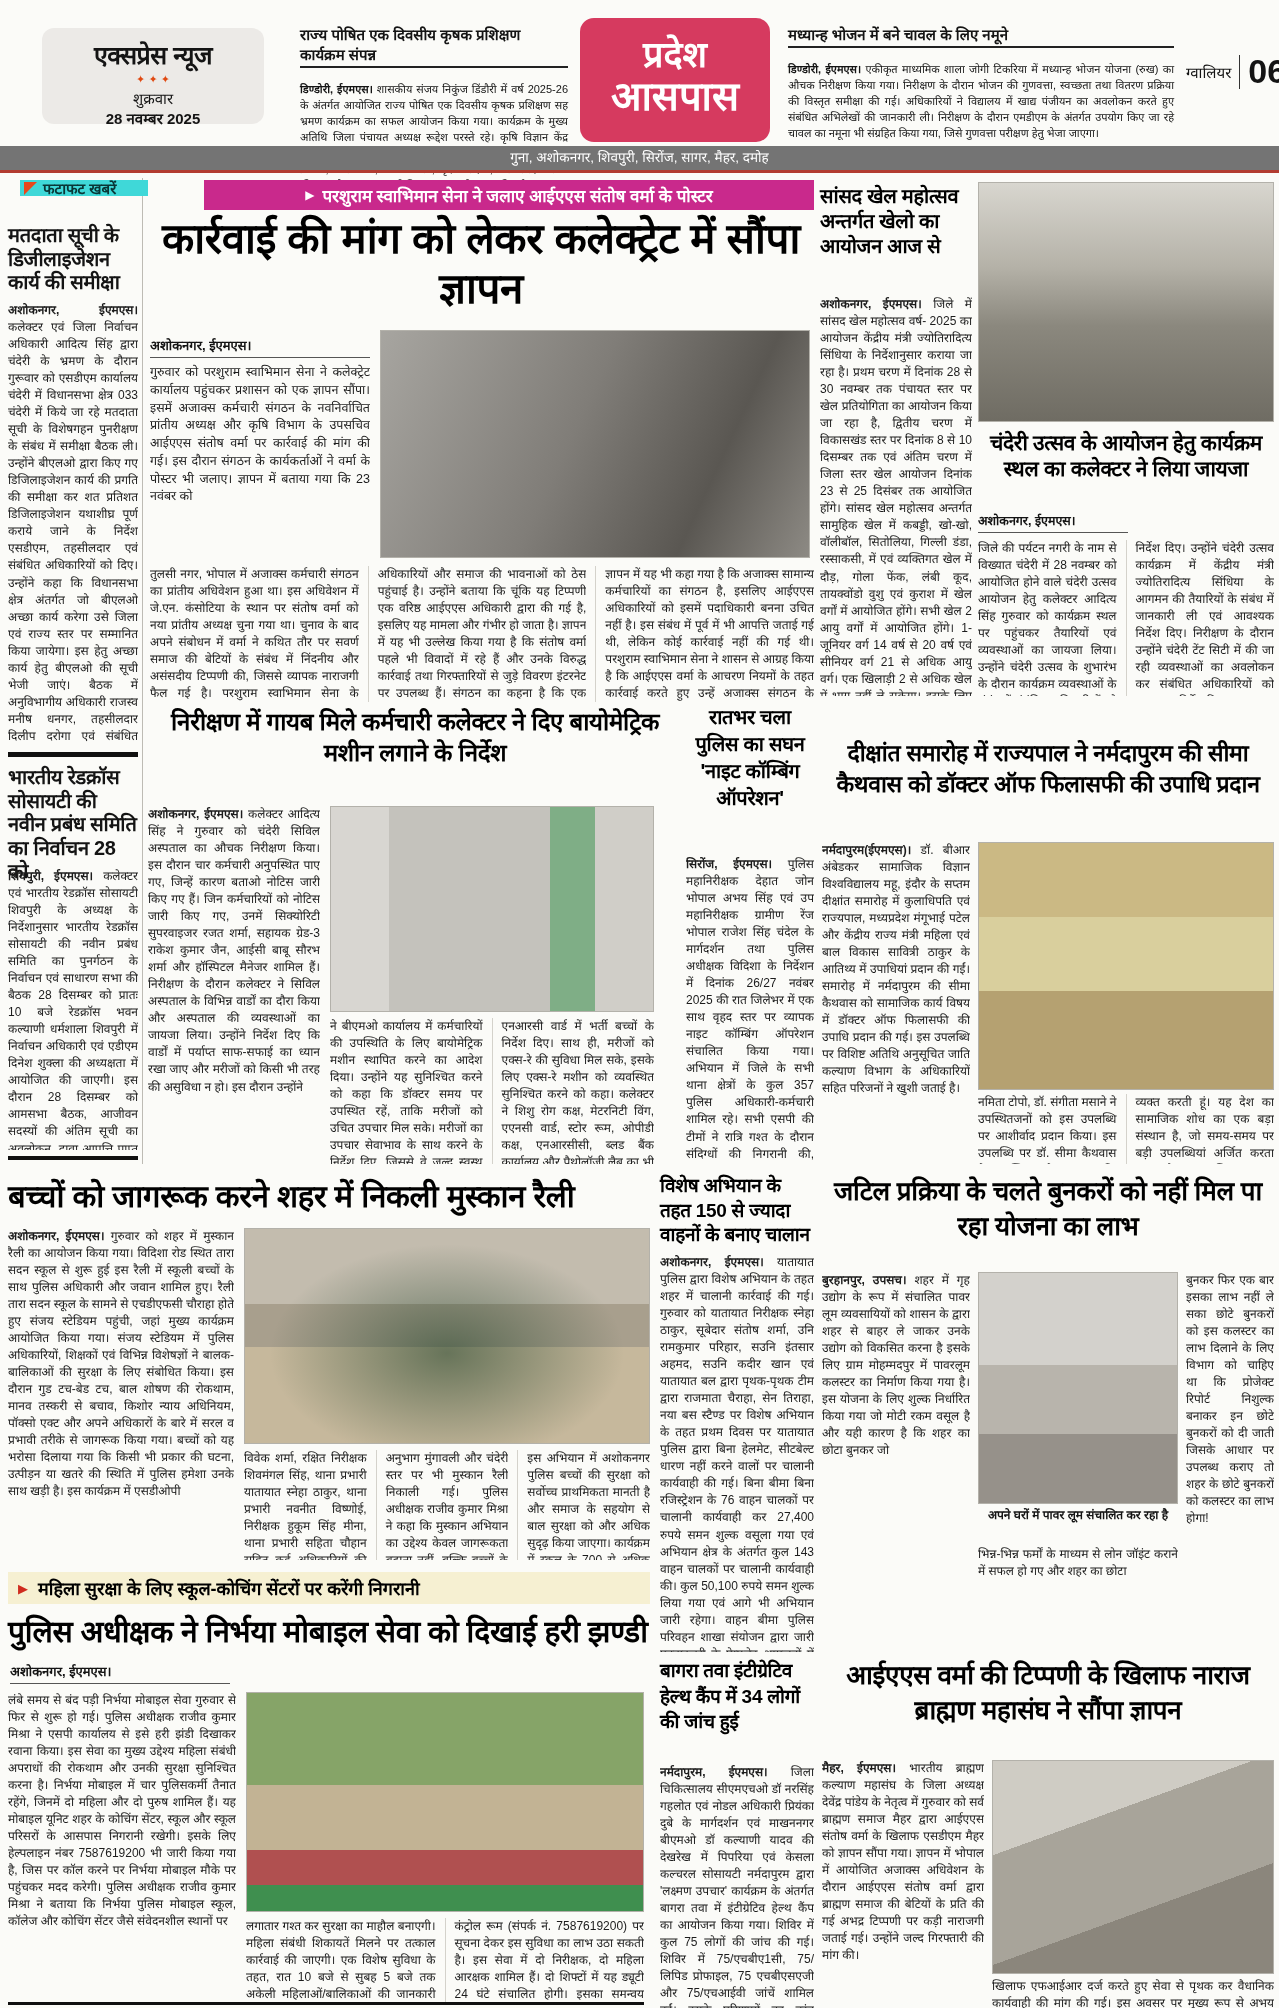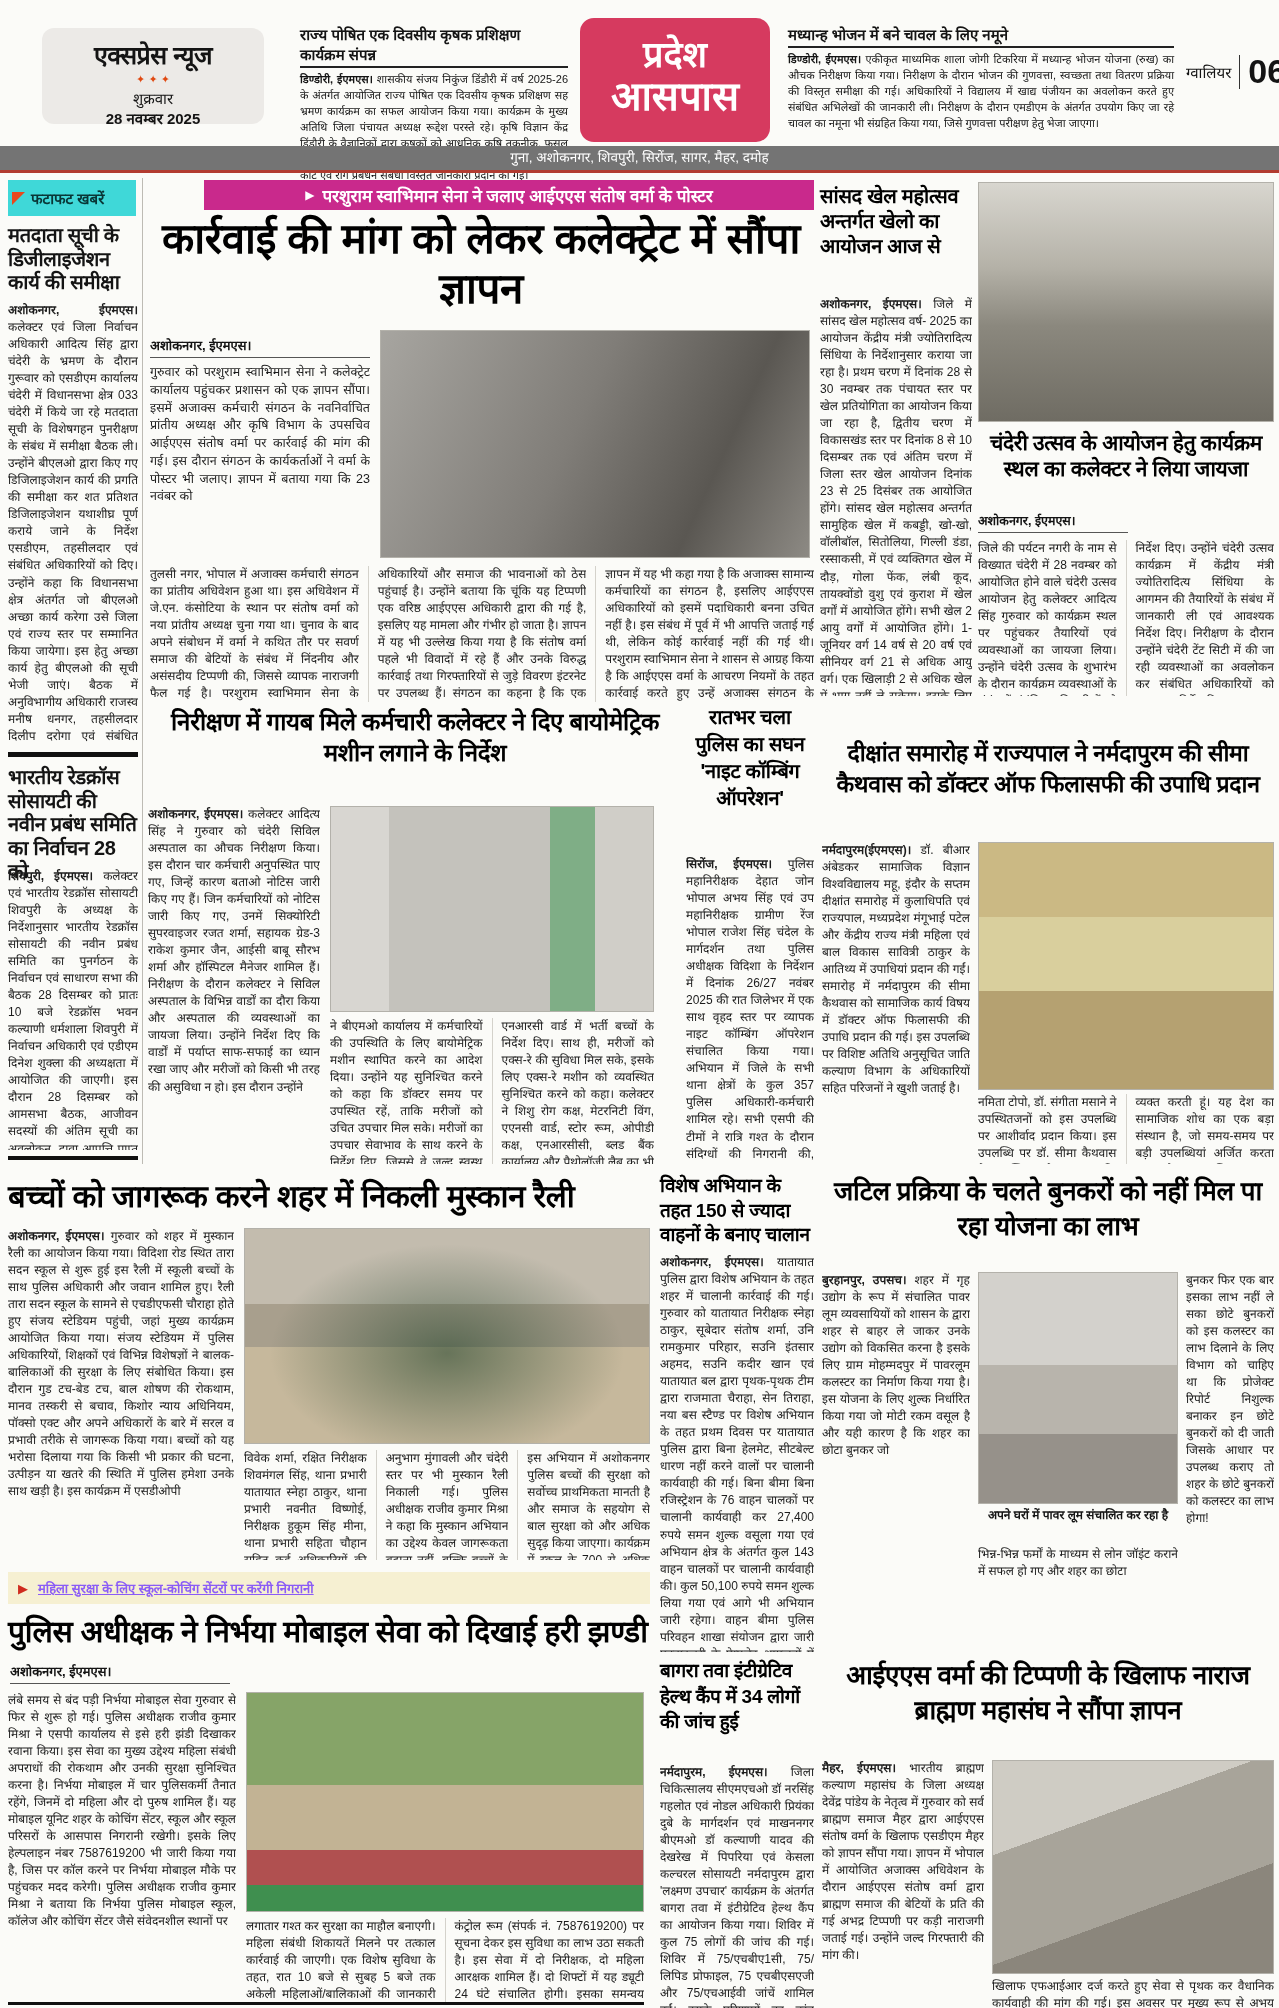--- a/index.html
+++ b/index.html
@@ -20,21 +20,21 @@
   .cols > * + *{border-left:1px solid #d4d2cb; margin-left:9px; padding-left:9px;}
   .rule{background:#101010;}
   .vrule{background:#bdbbb4; width:1px;}
 
   
   .logo-box{background:#eceae7; border-radius:12px; text-align:center; padding-top:9px; box-sizing:border-box;}
   .paper-name{font-size:25px; font-weight:bold; letter-spacing:-0.5px;}
   .diamonds{color:#e04a12; font-size:11px; margin:2px 0;}
   .logo-day{font-size:15px;}
   .logo-date{font-size:15px; font-weight:bold;}
-  .brief-title{font-size:15px; font-weight:bold; border-bottom:2px solid #222; padding-bottom:2px; margin-bottom:4px;}
+  .brief-title{font-size:15px; font-weight:bold; border-bottom:2px solid #222; padding-bottom:2px; margin-bottom:14px;}
   .brief-body{font-size:11px; line-height:1.45; text-align:justify;}
   .masthead{background:#d63a5f; border-radius:14px; color:#fff; text-align:center;
             display:flex; flex-direction:column; justify-content:center; gap:2px;}
   .masthead .m1{font-size:36px; font-weight:bold; line-height:1.05;}
   .masthead .m2{font-size:40px; font-weight:bold; line-height:1.05;}
   .edition{display:flex; align-items:center; gap:8px;}
   .edition .city{font-size:15px;}
   .edition .sep{width:1px; height:34px; background:#333;}
   .edition .num{font-size:34px; font-weight:bold;}
   .strip{background:#747474; color:#fff; font-size:13.5px; text-align:center; line-height:24px;
@@ -45,21 +45,21 @@
   .quick-tri{width:0; height:0; border-top:13px solid #e8491d; border-right:13px solid transparent;}
   .quick-label span{font-size:15px; font-weight:bold; color:#093636;}
   .rail-title{font-size:20px; font-weight:bold; line-height:1.18; letter-spacing:-0.3px;}
 
   
   .kicker{background:#c9298c; color:#fff; display:flex; align-items:center; justify-content:center; gap:8px;}
   .kicker .arr{font-size:12px;}
   .kicker .kt{font-size:17px; font-weight:bold;}
   .kicker2{background:#f6f0d2; display:flex; align-items:center; gap:10px; padding-left:10px; box-sizing:border-box;}
   .kicker2 .arr{color:#cf2b1e; font-size:13px;}
-  .kicker2 .kt{font-size:13px; font-weight:bold; color:#8b5cf6;text-decoration:underline;}
+  .kicker2 .kt{font-size:18px; font-weight:bold; color:#000000;}
 
   .caption{font-size:12px; font-weight:bold; text-align:center; line-height:1.3;}
 
   
   .ph-protest{background:linear-gradient(115deg,#a7a5a0,#807d78 45%,#5a5752 75%,#8d8a84);}
   .ph-khel{background:linear-gradient(180deg,#d8d6cf 0%,#b5b2a8 35%,#8b887e 60%,#6f6c63 100%);}
   .ph-bio{background:linear-gradient(90deg,#d8d6d1 0 18%,#c4c2bc 18% 68%,#7fae86 68% 82%,#d0cec8 82%);}
   .ph-conv{background:linear-gradient(180deg,#cbb984 0 30%,#d9cf9d 30% 60%,#b5a171 60%);}
   .ph-rally{background:radial-gradient(ellipse at 50% 58%, rgba(25,60,35,.55), transparent 62%),
             linear-gradient(180deg,#c3bcae 0 35%,#a89f8d 35% 55%,#c6b89c 55%);}
@@ -97,21 +97,21 @@
   <div class="abs edition" style="left:1186px;top:52px;">
     <span class="city">ग्वालियर</span>
     <span class="sep"></span>
     <span class="num">06</span>
   </div>
 
   <div class="abs strip" style="left:0;top:146px;width:1279px;height:24px;">गुना, अशोकनगर, शिवपुरी, सिरोंज, सागर, मैहर, दमोह</div>
 
   <div class="abs vrule" style="left:142px;top:178px;height:986px;"></div>
 
-  <div class="abs quick-label" style="left:8px;top:180px;width:128px;height:36px;">
+  <div class="abs quick-label" style="left:20px;top:180px;width:128px;height:16px;">
     <span class="quick-tri"></span>
     <span>फटाफट खबरें</span>
   </div>
 
   <div class="abs rail-title" style="left:8px;top:224px;width:130px;">मतदाता सूची के डिजीलाइजेशन कार्य की समीक्षा</div>
   <div class="abs bt" style="left:8px;top:302px;width:130px;height:444px;">
     <b class="dl">अशोकनगर, ईएमएस।</b> <span>कलेक्टर एवं जिला निर्वाचन अधिकारी आदित्य सिंह द्वारा चंदेरी के भ्रमण के दौरान गुरूवार को एसडीएम कार्यालय चंदेरी में विधानसभा क्षेत्र 033 चंदेरी में किये जा रहे मतदाता सूची के विशेषगहन पुनरीक्षण के संबंध में समीक्षा बैठक ली। उन्होंने बीएलओ द्वारा किए गए डिजिलाइजेशन कार्य की प्रगति की समीक्षा कर शत प्रतिशत डिजिलाइजेशन यथाशीघ्र पूर्ण कराये जाने के निर्देश एसडीएम, तहसीलदार एवं संबंधित अधिकारियों को दिए। उन्होंने कहा कि विधानसभा क्षेत्र अंतर्गत जो बीएलओ अच्छा कार्य करेगा उसे जिला एवं राज्य स्तर पर सम्मानित किया जायेगा। इस हेतु अच्छा कार्य हेतु बीएलओ की सूची भेजी जाएं। बैठक में अनुविभागीय अधिकारी राजस्व मनीष धनगर, तहसीलदार दिलीप दरोगा एवं संबंधित अधिकारीगण उपस्थित रहे।</span>
   </div>
   <div class="abs rule" style="left:8px;top:752px;width:130px;height:5px;"></div>
 

